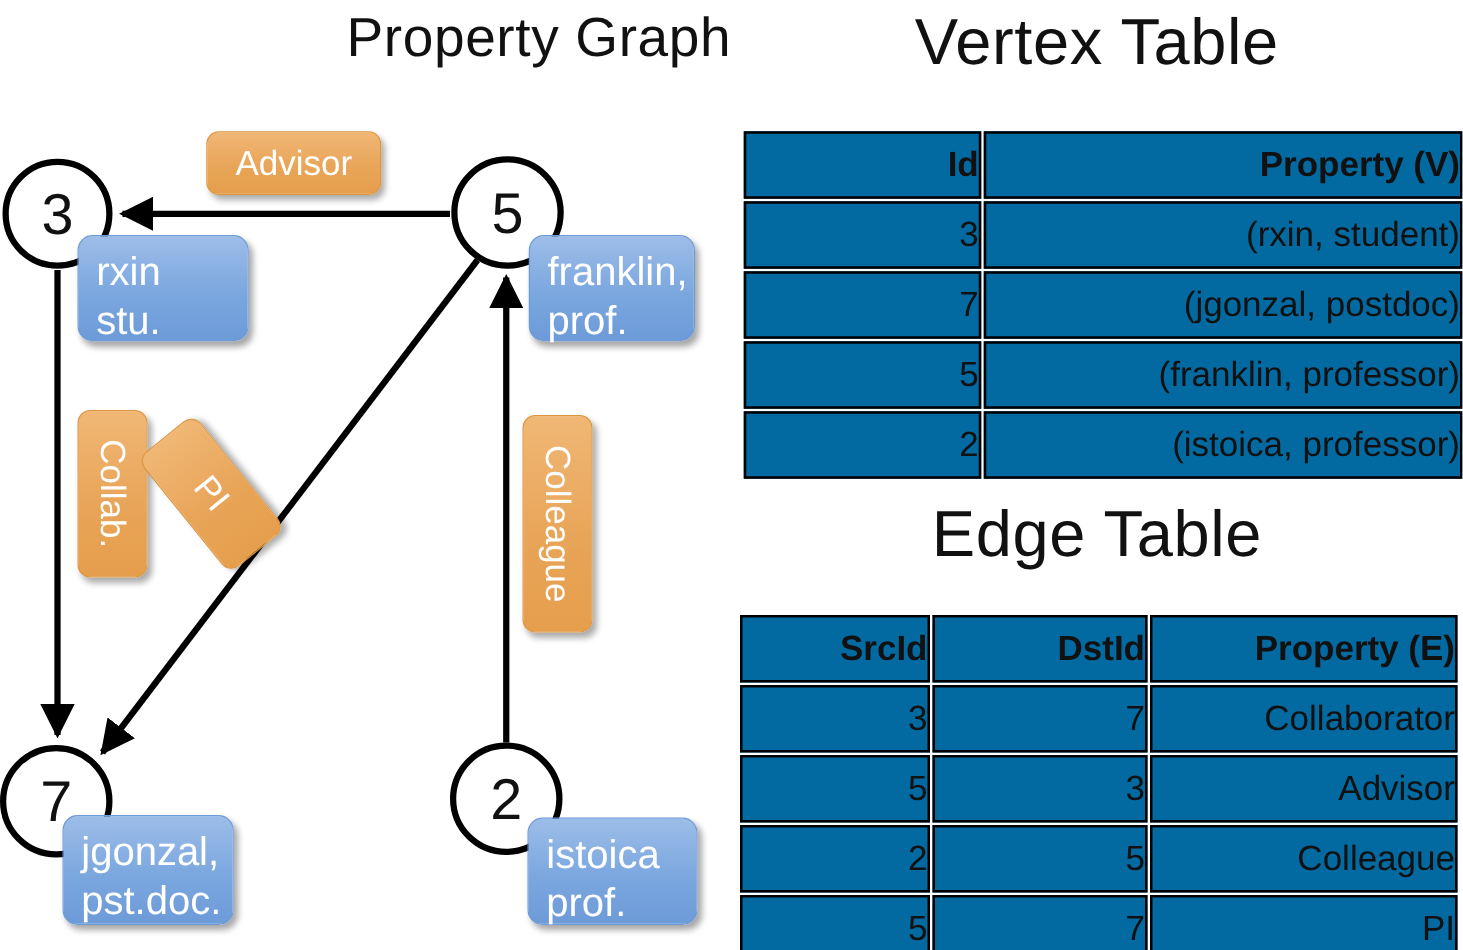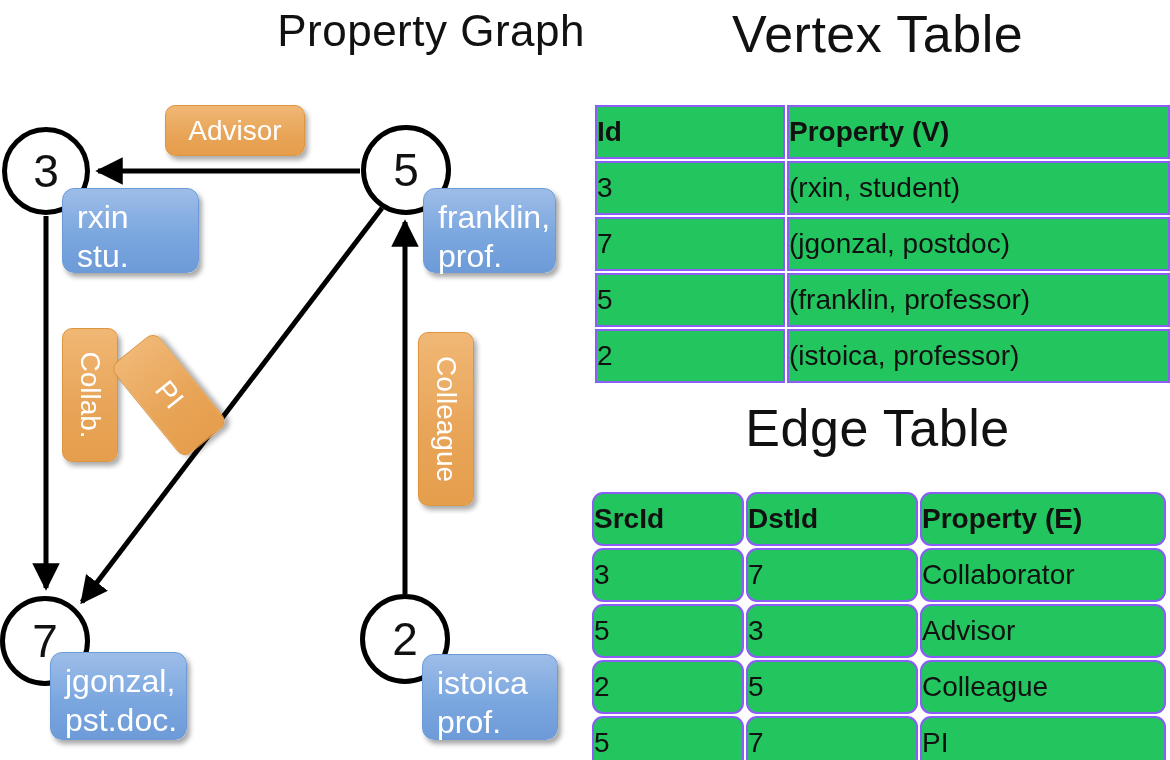--- a/index.html
+++ b/index.html
@@ -59,34 +59,34 @@
     white-space:nowrap;
     transform-origin:center center;
   }
 
   
   table.grid{
     position:absolute;border-collapse:separate;border-spacing:2px 2px;
     table-layout:fixed;
   }
   table.grid td{
-    border:2px solid #8b5cf6;
-    text-align:left;vertical-align:middle;
-    font-size:28px;color:#111;background:#22c55e;
+    border:2px solid #000000;
+    text-align:right;vertical-align:middle;
+    font-size:28px;color:#111;background:#0369a1;
     font-family:"Liberation Sans", sans-serif;
     padding:0;
   }
   table.grid td.hdr{font-weight:bold;}
   td.vprop{background:#d5e0f0;}
   td.eprop{background:#f8dfc4;}
 
   #vertex-table{left:593px;top:103px;width:573px;}
   #vertex-table td{height:50px;}
   #edge-table{left:590px;top:490px;width:578px;}
-  #edge-table td{height:50px;border-radius:11px;}
+  #edge-table td{height:50px;}
 </style>
 </head>
 <body>
 
 <div class="stage">
 
   <div class="title" id="title-property-graph">Property Graph</div>
 
   <div class="title" id="title-vertex-table">Vertex Table</div>
 

